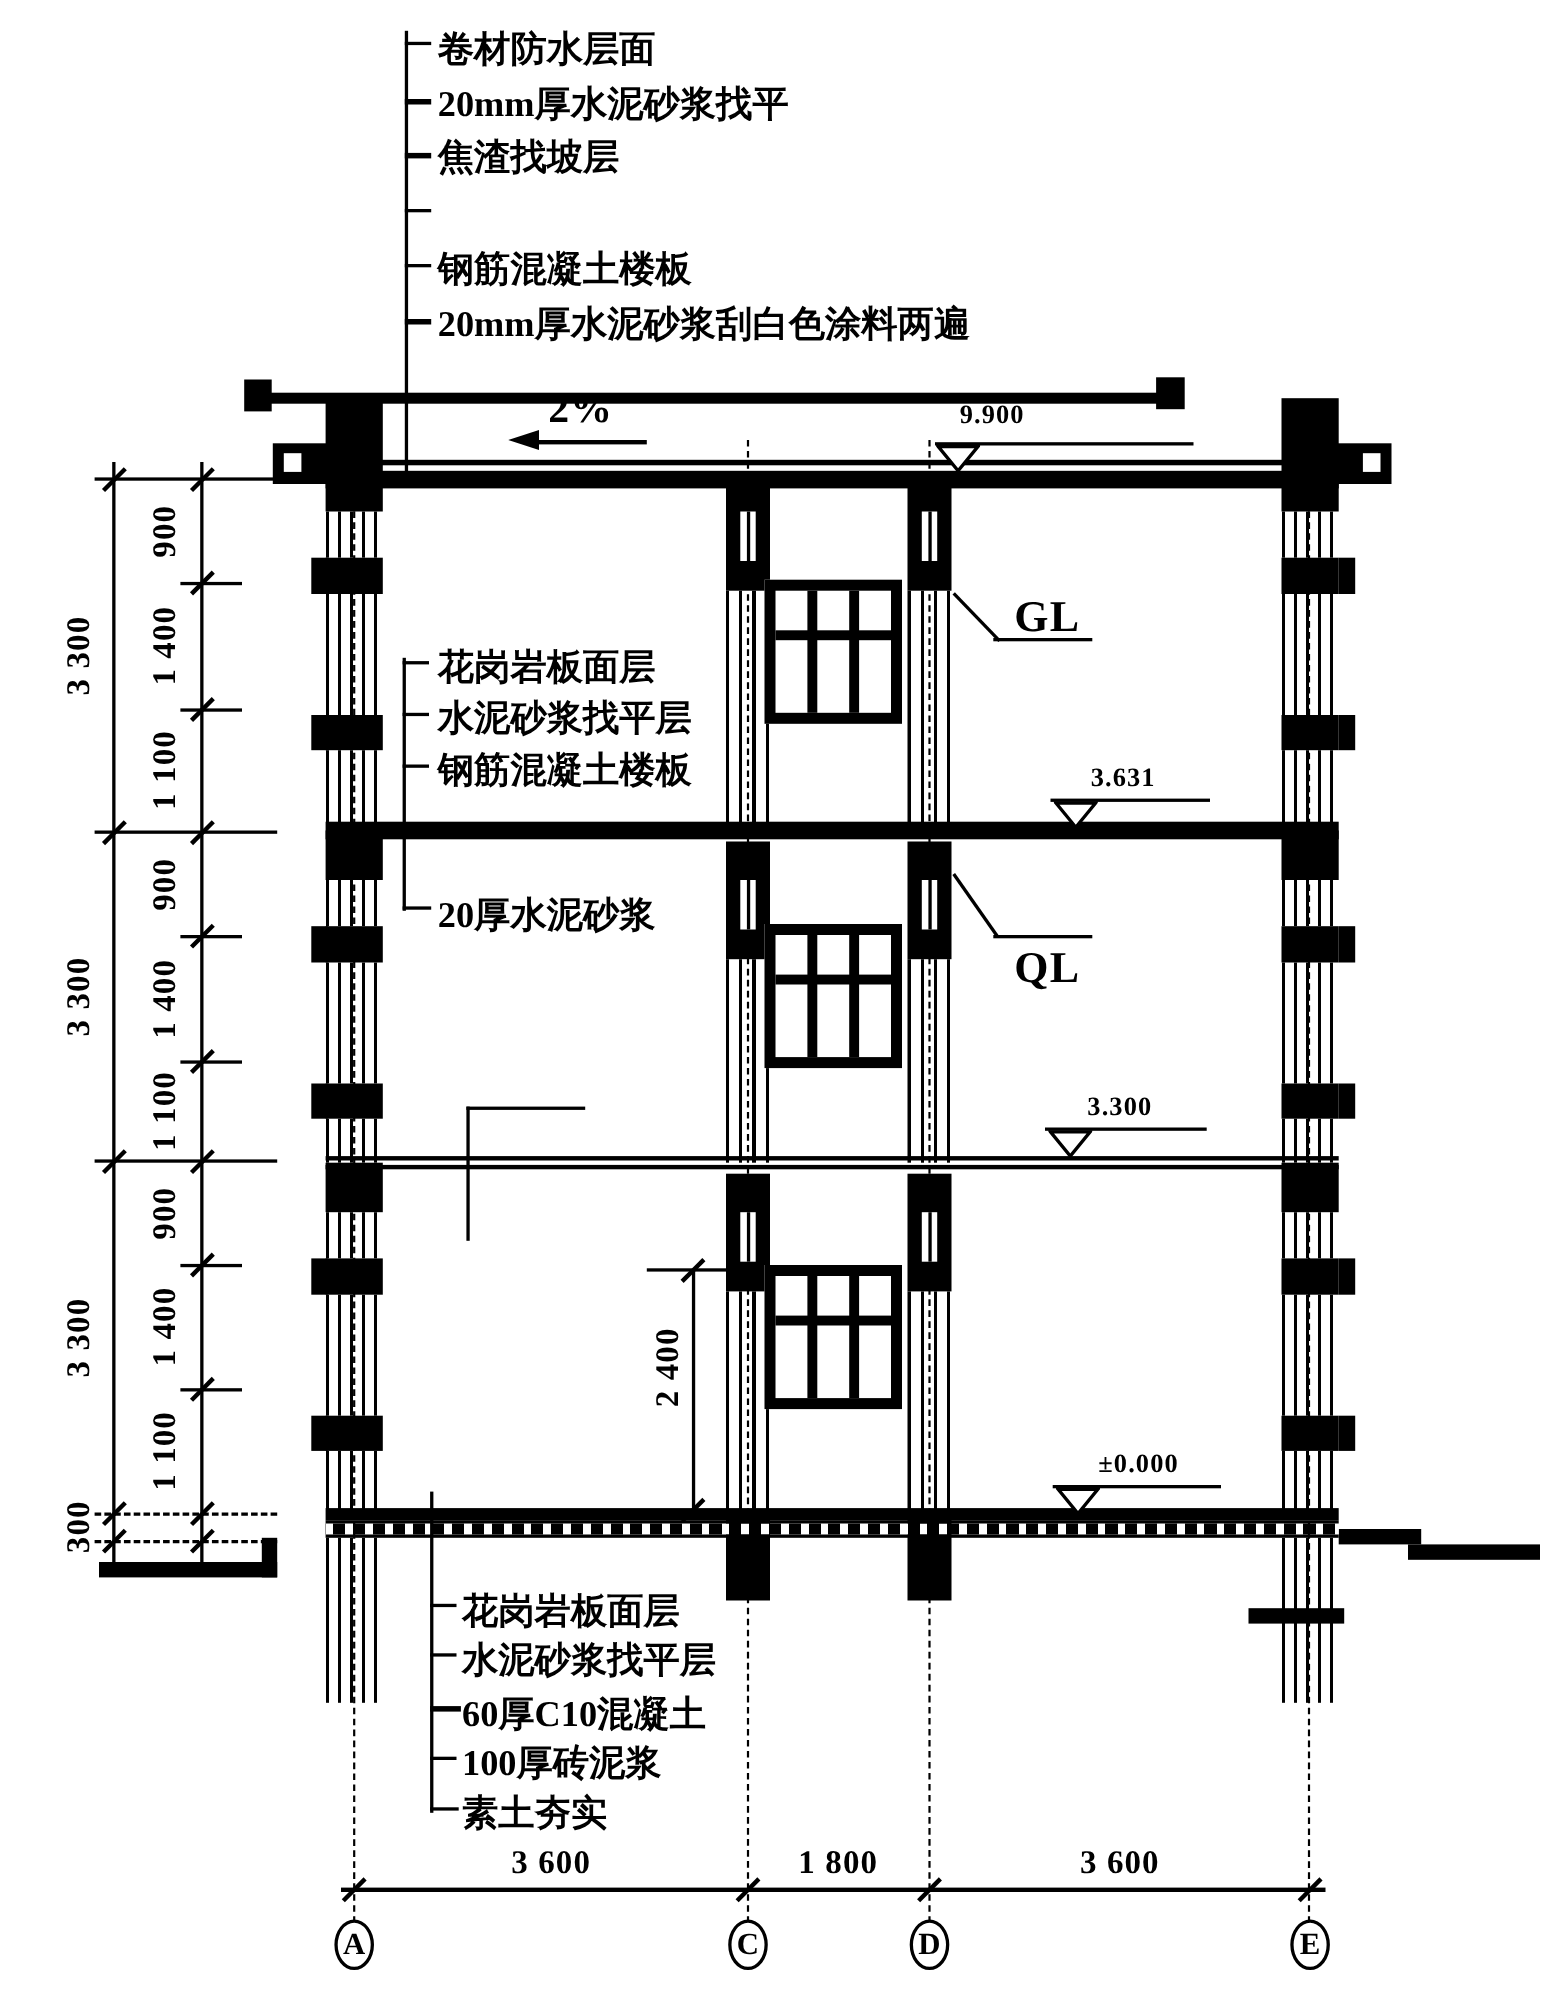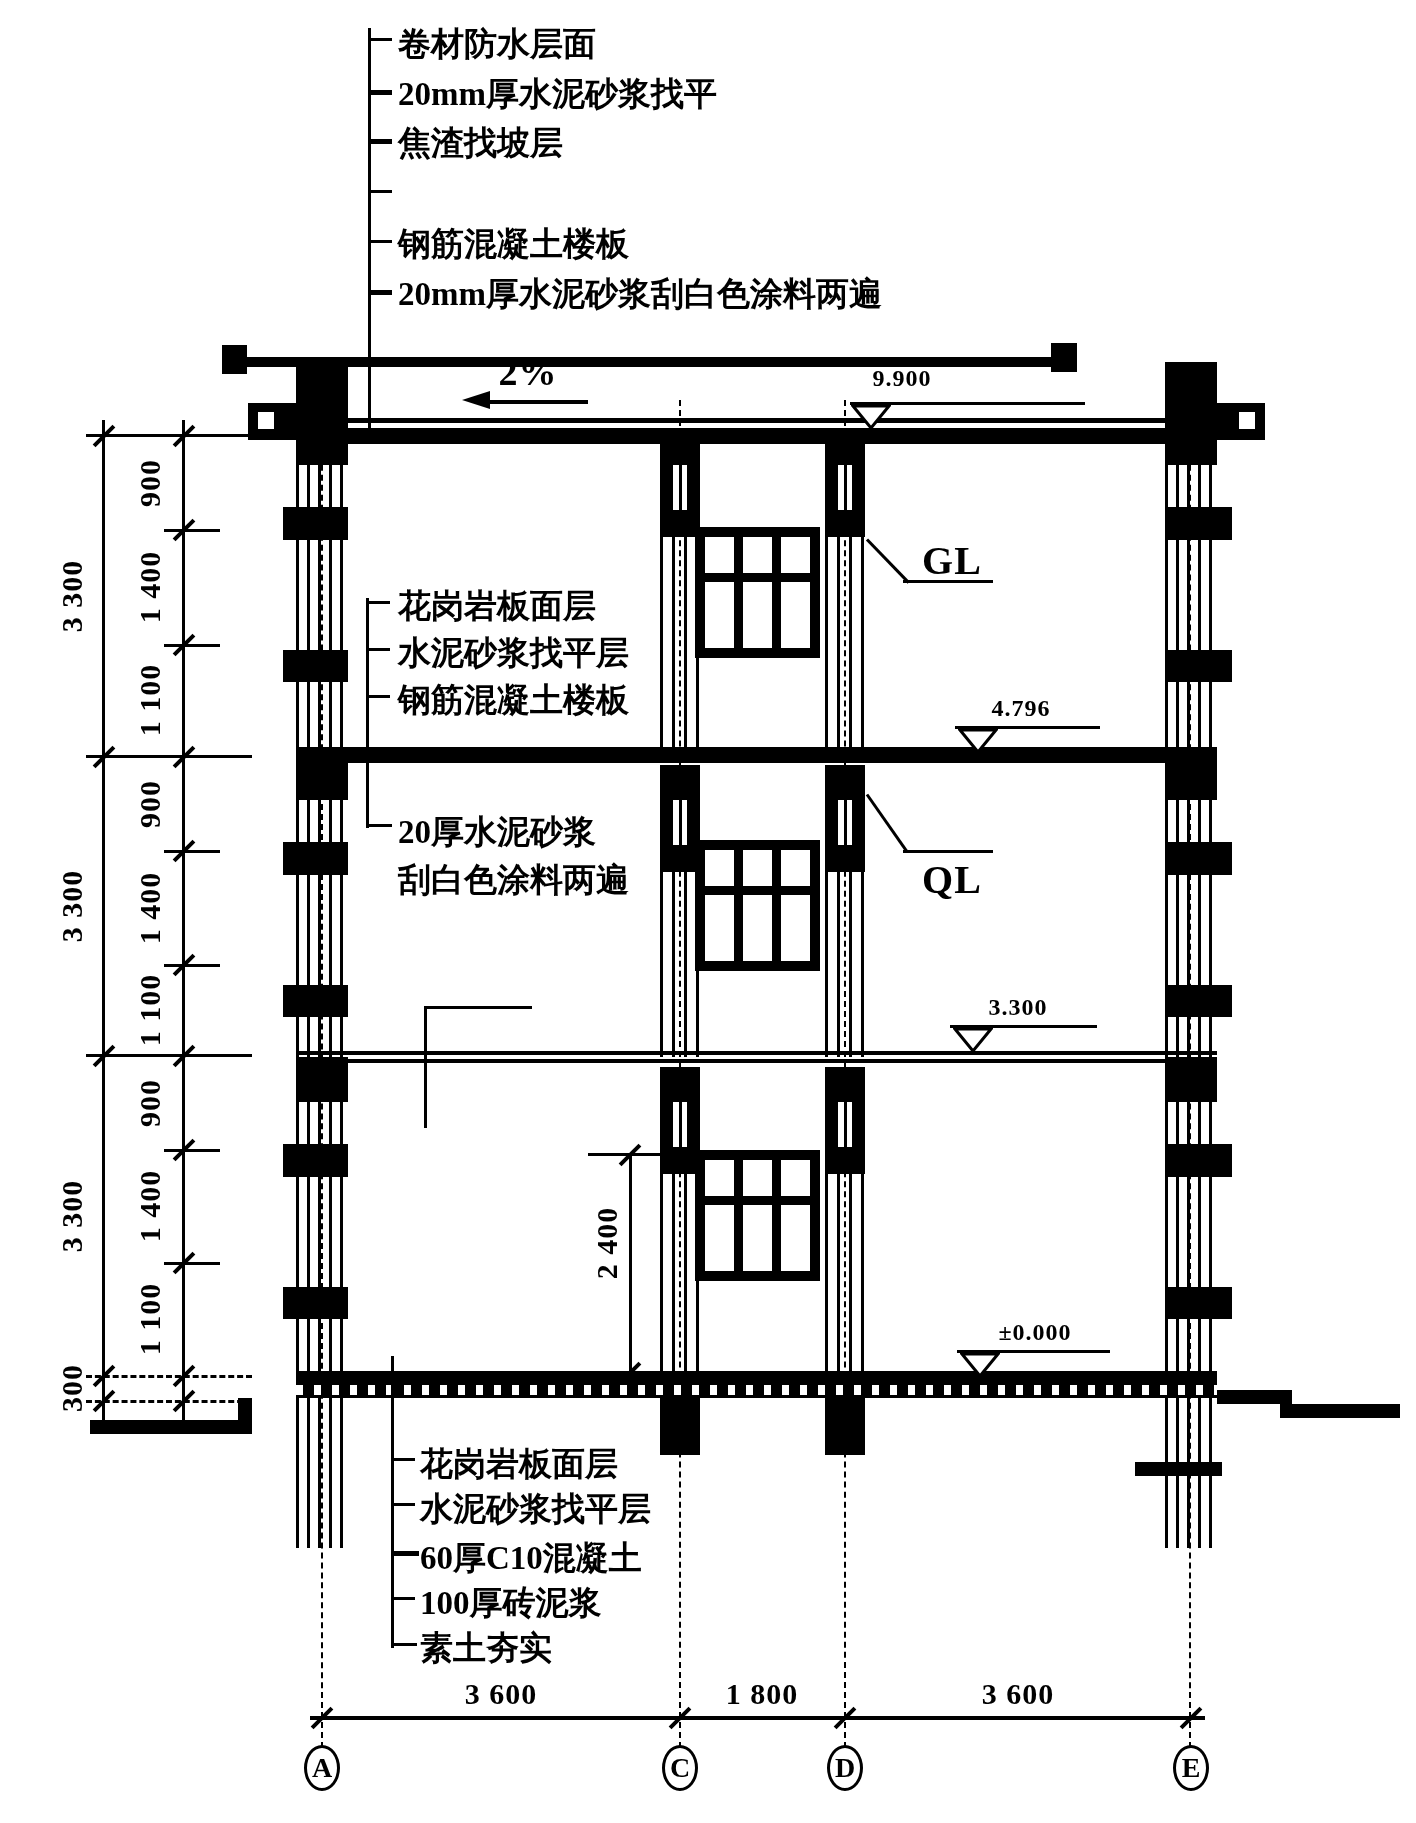--- a/index.html
+++ b/index.html
@@ -143,21 +143,20 @@
 
   <div class="b l3" style="left:366px;top:598px;width:3px;height:230px"></div>
   <div class="b l3" style="left:366px;top:601px;width:24px;height:3px"></div>
   <div class="b l3" style="left:366px;top:648px;width:24px;height:3px"></div>
   <div class="b l3" style="left:366px;top:695px;width:24px;height:3px"></div>
   <div class="b l3" style="left:366px;top:824px;width:26px;height:3px"></div>
   <div class="cn" style="left:398px;top:584px">花岗岩板面层</div>
   <div class="cn" style="left:398px;top:631px">水泥砂浆找平层</div>
   <div class="cn" style="left:398px;top:678px">钢筋混凝土楼板</div>
   <div class="cn" style="left:398px;top:810px">20厚水泥砂浆</div>
-  <div class="cn" style="left:398px;top:858px">刮白色涂料两遍</div>
 
   <div class="b l3" style="left:424px;top:1006px;width:108px;height:3px"></div>
   <div class="b l3" style="left:424px;top:1006px;width:3px;height:122px"></div>
 
   <div class="b l3" style="left:391px;top:1356px;width:3px;height:292px"></div>
   <div class="b l3" style="left:391px;top:1458px;width:24px;height:3px"></div>
   <div class="b l3" style="left:391px;top:1503px;width:24px;height:3px"></div>
   <div class="b l3" style="left:391px;top:1551px;width:28px;height:5px"></div>
   <div class="b l3" style="left:391px;top:1597px;width:24px;height:3px"></div>
   <div class="b l3" style="left:391px;top:1643px;width:26px;height:3px"></div>
@@ -170,21 +169,21 @@
   <div class="ht" style="left:528px;top:372px;font-size:38px">2%</div>
   <div class="b l3" style="left:488px;top:400px;width:100px;height:4px"></div>
   <div class="arrowl" style="left:462px;top:391px"></div>
 
   <div class="ht ev" style="left:902px;top:378px">9.900</div>
   <div class="b l3" style="left:850px;top:402px;width:235px;height:3px"></div>
   <svg class="tri" style="left:851px;top:404px" width="40" height="26">
       <path d="M2 2 L38 2 L20 24 Z" fill="#fff" stroke="#000" stroke-width="3"></path>
     </svg>
 
-  <div class="ht ev" style="left:1021px;top:708px">4.796</div>
+  <div class="ht ev" style="left:1021px;top:708px">3.631</div>
   <div class="b l3" style="left:955px;top:726px;width:145px;height:3px"></div>
   <svg class="tri" style="left:958px;top:728px" width="40" height="26">
       <path d="M2 2 L38 2 L20 24 Z" fill="#fff" stroke="#000" stroke-width="3"></path>
     </svg>
 
   <div class="ht ev" style="left:1018px;top:1007px">3.300</div>
   <div class="b l3" style="left:950px;top:1025px;width:147px;height:3px"></div>
   <svg class="tri" style="left:953px;top:1027px" width="40" height="26">
       <path d="M2 2 L38 2 L20 24 Z" fill="#fff" stroke="#000" stroke-width="3"></path>
     </svg>

